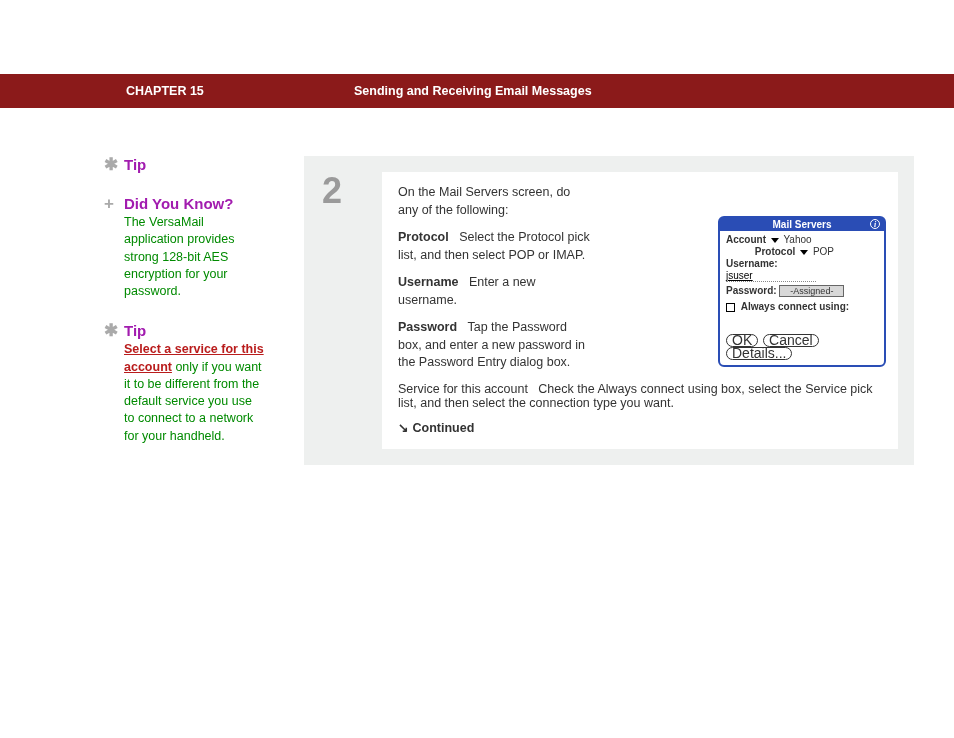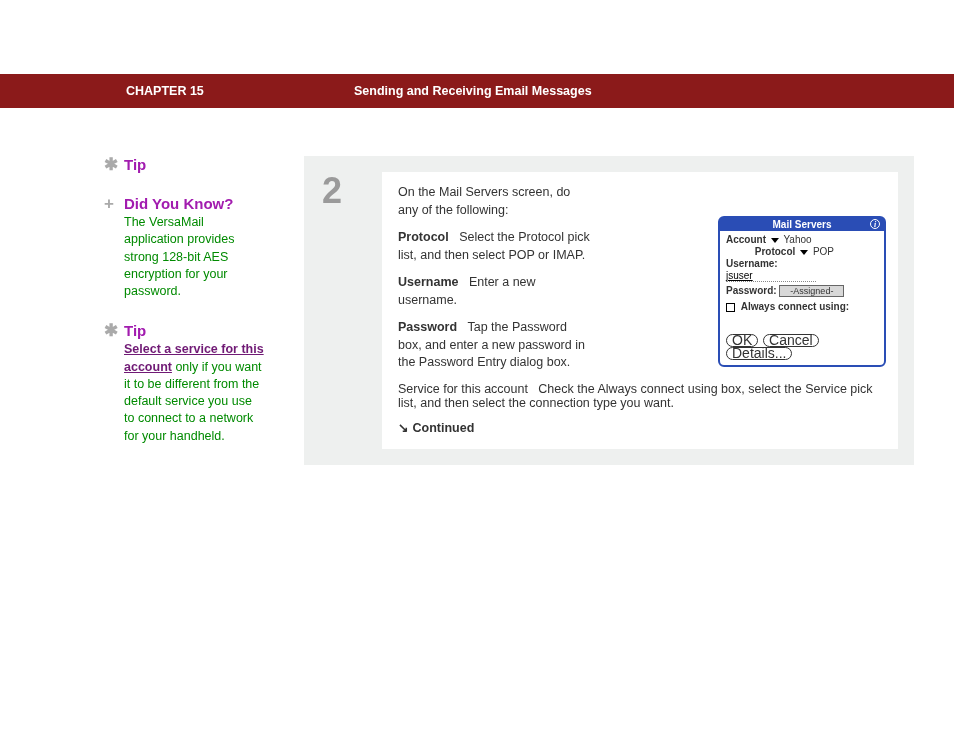--- a/index.html
+++ b/index.html
@@ -52,21 +52,21 @@
     font-weight: bold;
     color: #a21caf;
     margin-bottom: 2px;
     font-size: 15px;
   }
   .tip-body {
     color: #008a00;
     line-height: 1.38;
   }
   .tip-link {
-    color: #701a75;
+    color: #b91c1c;
     font-weight: bold;
     text-decoration: underline;
   }
   .main-col {
     flex: 1;
   }
   .step-panel {
     background: #eef0ef;
     padding: 16px;
     position: relative;

